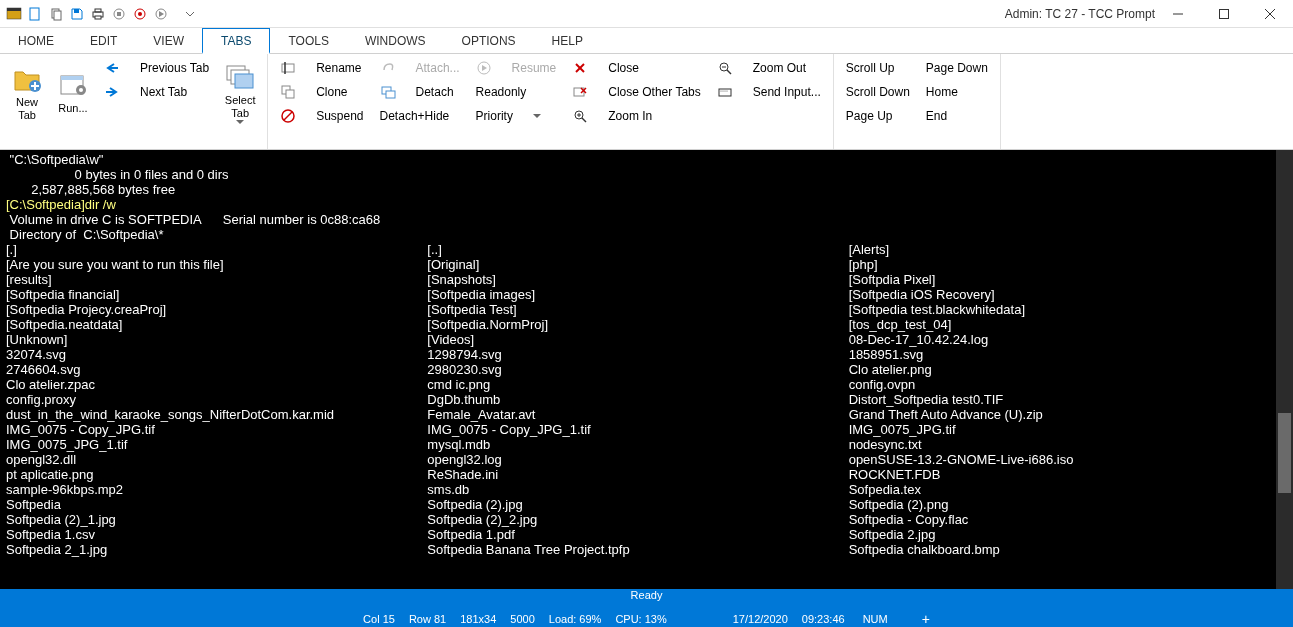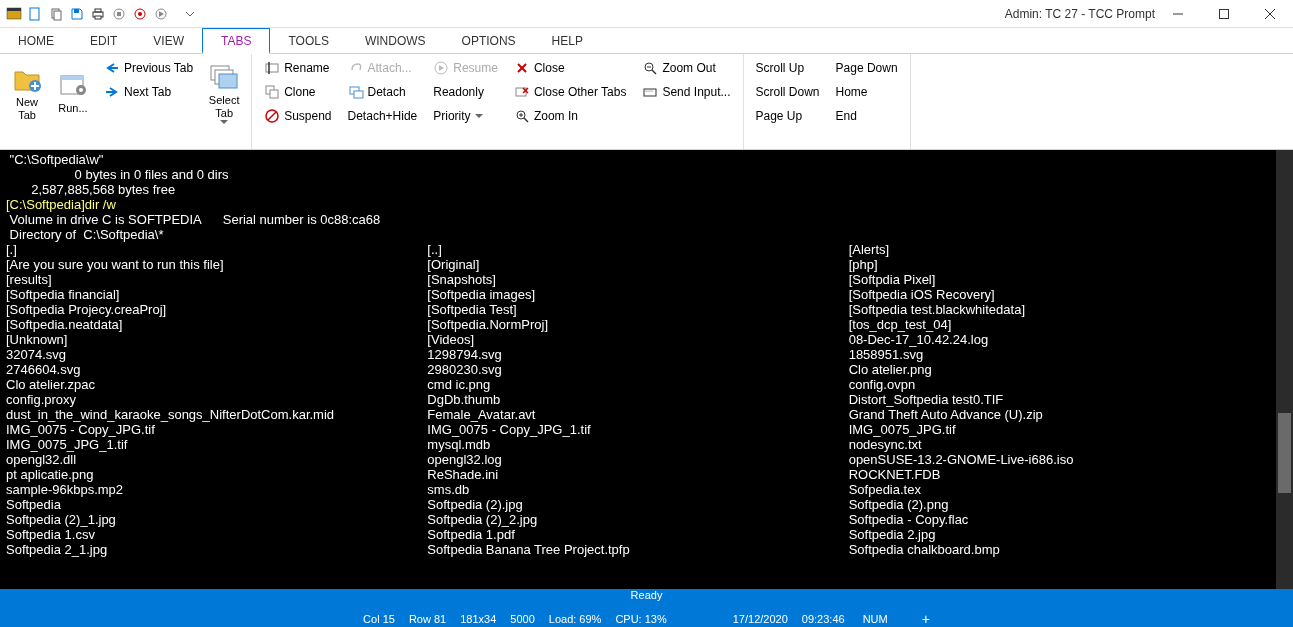--- a/index.html
+++ b/index.html
@@ -5,30 +5,30 @@
 * { margin: 0; padding: 0; box-sizing: border-box; font-family: "Segoe UI", Tahoma, sans-serif; }
 body { width: 1293px; height: 627px; overflow: hidden; background: #fff; display: flex; flex-direction: column; }
 .titlebar { height: 28px; background: #fff; display: flex; align-items: center; border-bottom: 1px solid #e0e0e0; }
 .qat { display: flex; align-items: center; gap: 1px; padding: 0 4px; }
 .qat-btn { width: 20px; height: 20px; display: flex; align-items: center; justify-content: center; cursor: pointer; }
 .title-text { flex: 1; text-align: right; font-size: 12px; color: #333; }
 .win-controls { display: flex; }
 .win-btn { width: 46px; height: 28px; display: flex; align-items: center; justify-content: center; cursor: pointer; font-size: 11px; }
 .menubar { height: 26px; display: flex; align-items: stretch; border-bottom: 1px solid #d0d0d0; }
 .menu-item { padding: 0 18px; display: flex; align-items: center; font-size: 12px; cursor: pointer; color: #333; }
-.menu-item.active { color: #a21caf; border: 1px solid #0078d7; border-bottom: 2px solid #fff; margin-bottom: -1px; background: #fff; }
+.menu-item.active { color: #0c4a6e; border: 1px solid #0078d7; border-bottom: 2px solid #fff; margin-bottom: -1px; background: #fff; }
 .ribbon { height: 96px; background: #fff; border-bottom: 1px solid #d0d0d0; display: flex; }
 .ribbon-group { display: flex; flex-direction: column; border-right: 1px solid #e0e0e0; padding: 2px 6px; }
 .ribbon-group-content { flex: 1; display: flex; align-items: flex-start; gap: 4px; }
 .ribbon-group-label { font-size: 12px; color: #666; text-align: center; padding: 2px 0; margin-top: 32px; }
 .ribbon-big-btn { display: flex; flex-direction: column; align-items: center; justify-content: center; width: 42px; height: 72px; cursor: pointer; padding: 2px; }
 .ribbon-big-btn .icon { width: 32px; height: 32px; display: flex; align-items: center; justify-content: center; }
 .ribbon-big-btn .label { font-size: 11px; text-align: center; line-height: 1.2; margin-top: 2px; }
 .ribbon-col { display: flex; flex-direction: column; gap: 0; }
-.ribbon-small-btn { display: flex; align-items: center; gap: 4px; height: 24px; padding: 0 6px; cursor: pointer; font-size: 12px; white-space: nowrap; }
+.ribbon-small-btn { display: flex; align-items: center; gap: 20px; height: 24px; padding: 0 6px; cursor: pointer; font-size: 12px; white-space: nowrap; }
 .ribbon-small-btn.disabled { color: #aaa; }
 .ribbon-small-btn .icon { width: 16px; height: 16px; display: flex; align-items: center; justify-content: center; flex-shrink: 0; }
 .terminal { flex: 1; background: #000; overflow: hidden; position: relative; display: flex; }
 .terminal-content { flex: 1; padding: 2px 6px; font-family: Consolas, "Courier New", monospace; font-size: 13px; line-height: 15px; overflow: hidden; }
 .term-line { color: #fff; white-space: pre; }
 .term-line .yellow { color: #ffff80; text-align: center; }
 .term-columns { display: flex; }
 .term-col { flex: 1; }
 .scrollbar { width: 17px; background: #2b2b2b; position: relative; }
 .scrollbar-thumb { position: absolute; left: 2px; right: 2px; top: 60%; height: 80px; background: #6a6a6a; }

